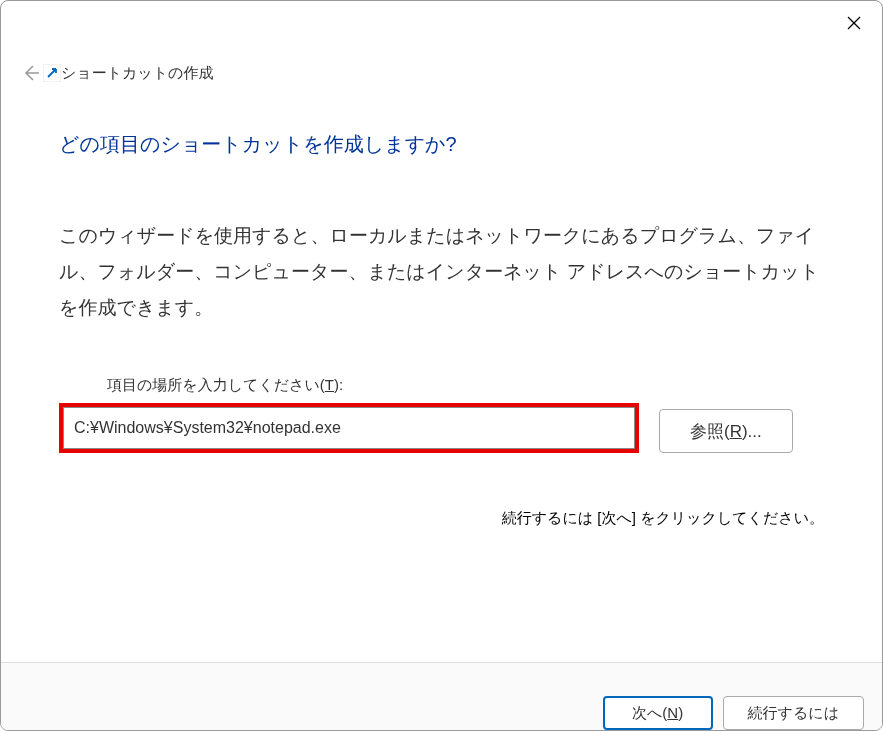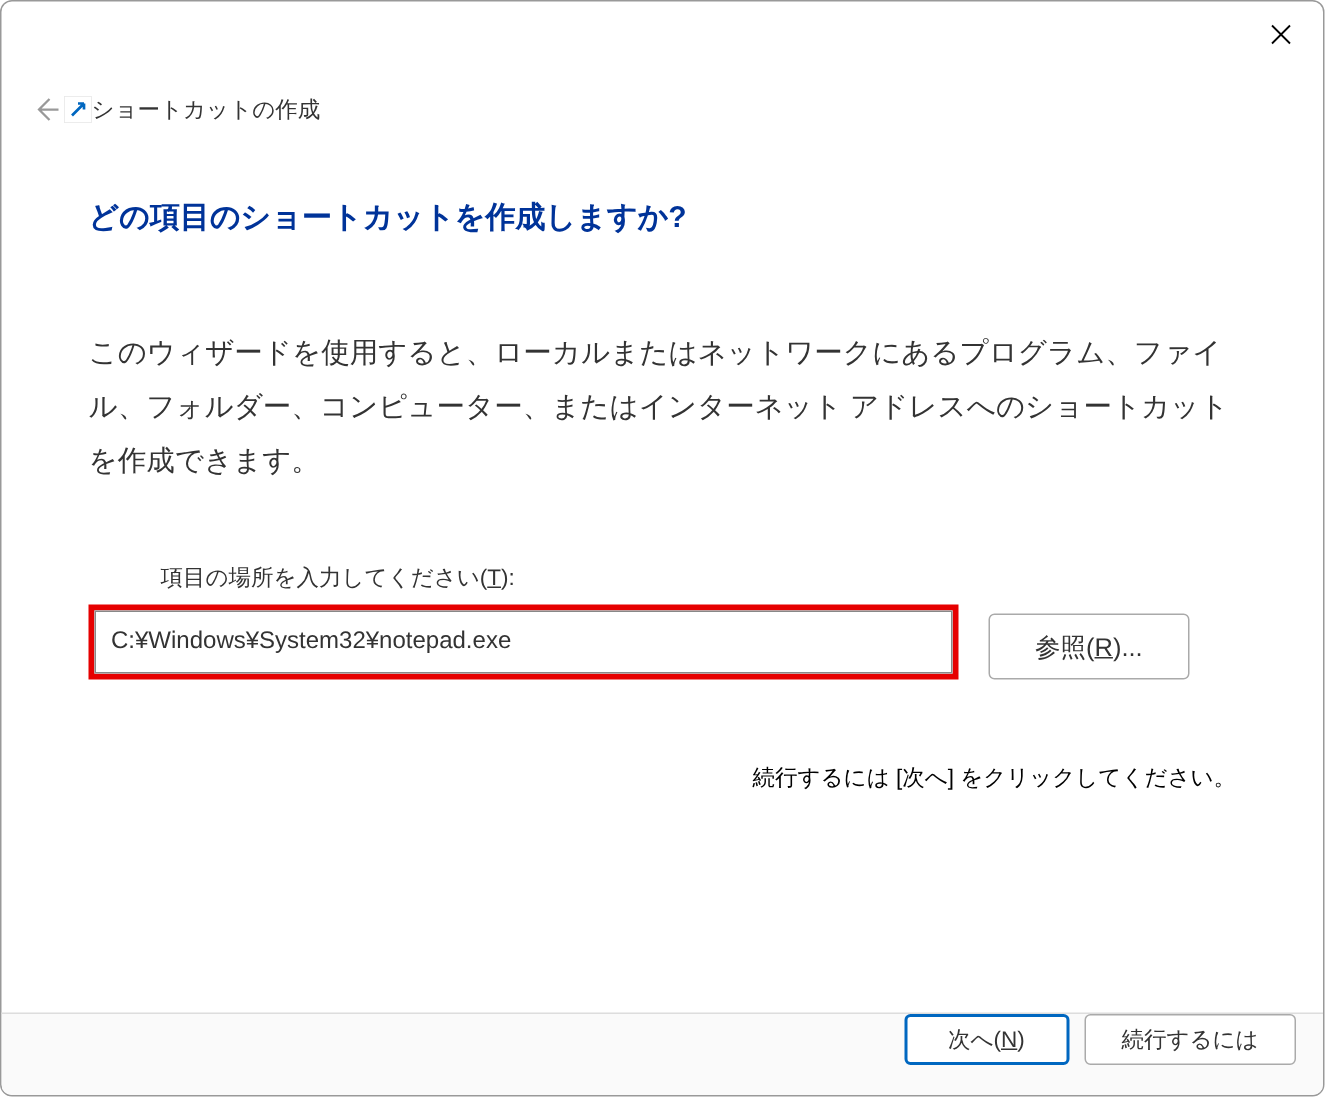--- a/index.html
+++ b/index.html
@@ -64,21 +64,21 @@
     .content {
       position: absolute;
       top: 130px;
       left: 58px;
       right: 58px;
     }
     .heading {
       font-size: 20px;
       color: #003399;
       margin-bottom: 60px;
-      font-weight: bold;
+      font-weight: normal;
     }
     .description {
       font-size: 19px;
       color: #333;
       line-height: 1.9;
       margin-bottom: 50px;
     }
     .label-text {
       font-size: 15px;
       color: #333;
@@ -121,25 +121,25 @@
     .continue-text {
       font-size: 15px;
       color: #000000;
       text-align: right;
     }
     .footer {
       position: absolute;
       bottom: 0;
       left: 0;
       right: 0;
-      height: 55px;
+      height: 68px;
       border-top: 1px solid #ddd;
       background: #fafafa;
       display: flex;
-      align-items: flex-start;
+      align-items: flex-end;
       justify-content: flex-end;
       padding: 0 18px;
       gap: 10px;
     }
     .footer-btn {
       height: 34px;
       padding: 0 24px;
       font-size: 15px;
       color: #333;
       background: #fff;

